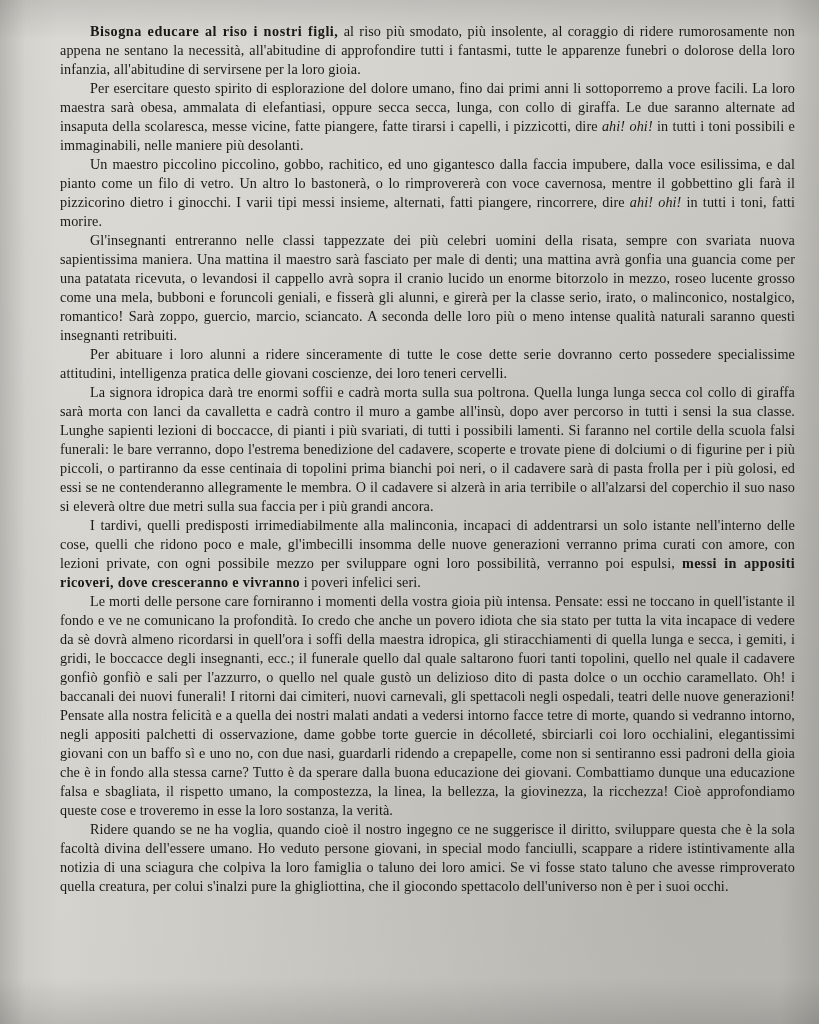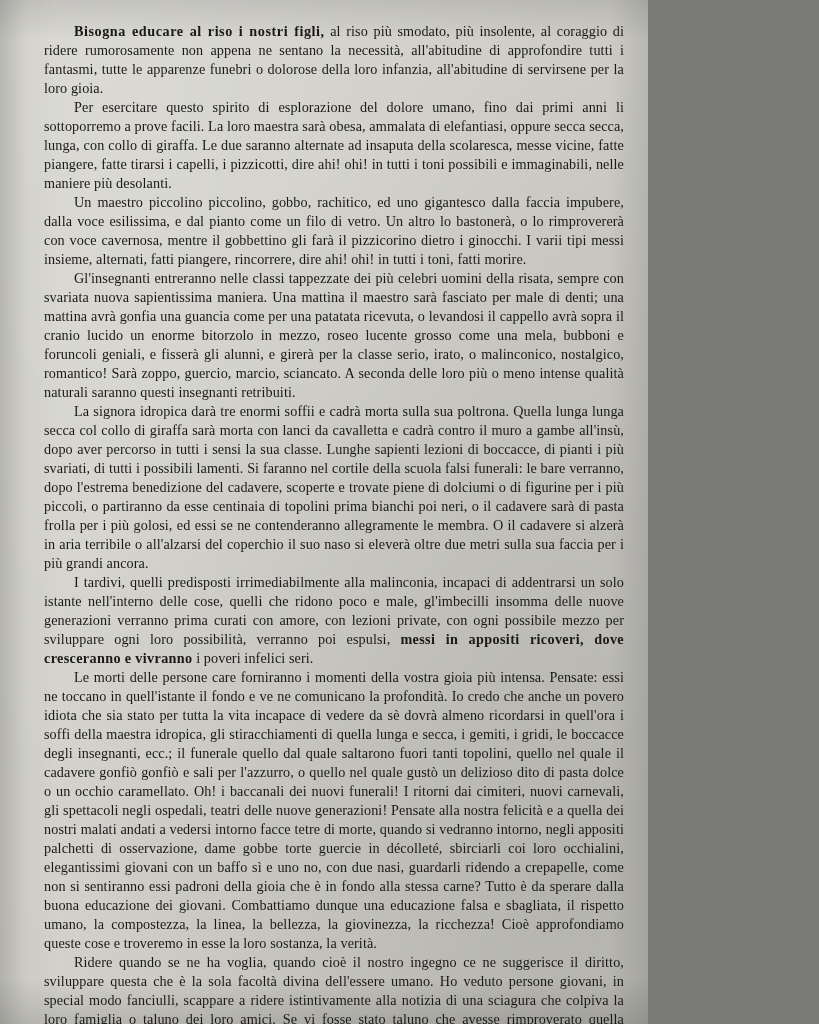--- a/index.html
+++ b/index.html
@@ -7,28 +7,28 @@
     padding: 0;
     background: #7a7a78;
   }
   body {
     width: 819px;
     height: 1024px;
     overflow: hidden;
   }
   .page {
     position: relative;
-    width: 648px;
+    width: 819px;
     height: 1024px;
     box-sizing: border-box;
     background:
       radial-gradient(ellipse at 20% 10%, rgba(255,255,255,0.10), rgba(0,0,0,0) 60%),
       radial-gradient(ellipse at 85% 85%, rgba(0,0,0,0.10), rgba(0,0,0,0) 65%),
       linear-gradient(105deg, #d8d7d1 0%, #d2d1cb 35%, #cdccc6 65%, #c6c5bf 100%);
-    padding: 22px 24px 18px 44px;
+    padding: 22px 24px 18px 60px;
     font-family: "Liberation Serif", "DejaVu Serif", serif;
     color: #1a1916;
   }
   .page::after {
     content: "";
     position: absolute;
     left: 0; top: 0; right: 0; bottom: 0;
     pointer-events: none;
     background:
       linear-gradient(to right, rgba(0,0,0,0.16) 0px, rgba(0,0,0,0.03) 26px, rgba(0,0,0,0) 60px),
@@ -50,20 +50,21 @@
     margin: 0;
     text-indent: 30px;
   }
   p.first {
     text-indent: 30px;
   }
   .b {
     font-weight: normal;
   }
   .i {
+    font-style: italic;
     margin-top: 27px;
   }
   .lead {
     font-weight: bold;
     letter-spacing: 0.55px;
   }
   .strong-spaced {
     font-weight: bold;
     letter-spacing: 0.35px;
   }
@@ -83,20 +84,23 @@
     </p>
 
     <p>
       <span>Un maestro piccolino piccolino, gobbo, rachitico, ed uno gigantesco dalla faccia impubere, dalla voce esilissima, e dal pianto come un filo di vetro. Un altro lo bastonerà, o lo rimprovererà con voce cavernosa, mentre il gobbettino gli farà il pizzicorino dietro i ginocchi. I varii tipi messi insieme, alternati, fatti piangere, rincorrere, dire </span><span class="i">ahi! ohi!</span><span> in tutti i toni, fatti morire.</span>
     </p>
 
     <p>
       <span>Gl'insegnanti entreranno nelle classi tappezzate dei più celebri uomini della risata, sempre con svariata nuova sapientissima maniera. Una mattina il maestro sarà fasciato per male di denti; una mattina avrà gonfia una guancia come per una patatata ricevuta, o levandosi il cappello avrà sopra il cranio lucido un enorme bitorzolo in mezzo, roseo lucente grosso come una mela, bubboni e foruncoli geniali, e fisserà gli alunni, e girerà per la classe serio, irato, o malinconico, nostalgico, romantico! Sarà zoppo, guercio, marcio, sciancato. A seconda delle loro più o meno intense qualità naturali saranno questi insegnanti retribuiti.</span>
     </p>
 
+    <p>
+      <span>Per abituare i loro alunni a ridere sinceramente di tutte le cose dette serie dovranno certo possedere specialissime attitudini, intelligenza pratica delle giovani coscienze, dei loro teneri cervelli.</span>
+    </p>
 
     <p>
       <span>La signora idropica darà tre enormi soffii e cadrà morta sulla sua poltrona. Quella lunga lunga secca col collo di giraffa sarà morta con lanci da cavalletta e cadrà contro il muro a gambe all'insù, dopo aver percorso in tutti i sensi la sua classe. Lunghe sapienti lezioni di boccacce, di pianti i più svariati, di tutti i possibili lamenti. Si faranno nel cortile della scuola falsi funerali: le bare verranno, dopo l'estrema benedizione del cadavere, scoperte e trovate piene di dolciumi o di figurine per i più piccoli, o partiranno da esse centinaia di topolini prima bianchi poi neri, o il cadavere sarà di pasta frolla per i più golosi, ed essi se ne contenderanno allegramente le membra. O il cadavere si alzerà in aria terribile o all'alzarsi del coperchio il suo naso si eleverà oltre due metri sulla sua faccia per i più grandi ancora.</span>
     </p>
 
     <p>
       <span>I tardivi, </span><span class="b">quelli predisposti irrimediabilmente alla malinconia,</span><span> incapaci di addentrarsi un solo istante nell'interno delle cose, quelli che ridono poco e male, gl'imbecilli insomma delle nuove generazioni </span><span class="b">verranno</span><span> prima curati con amore, con lezioni private, con ogni possibile mezzo per sviluppare ogni loro possibilità, verranno poi espulsi, </span><span class="strong-spaced">messi in appositi ricoveri, dove cresceranno e vivranno</span><span> i poveri infelici seri.</span>
     </p>
 
     <p>

